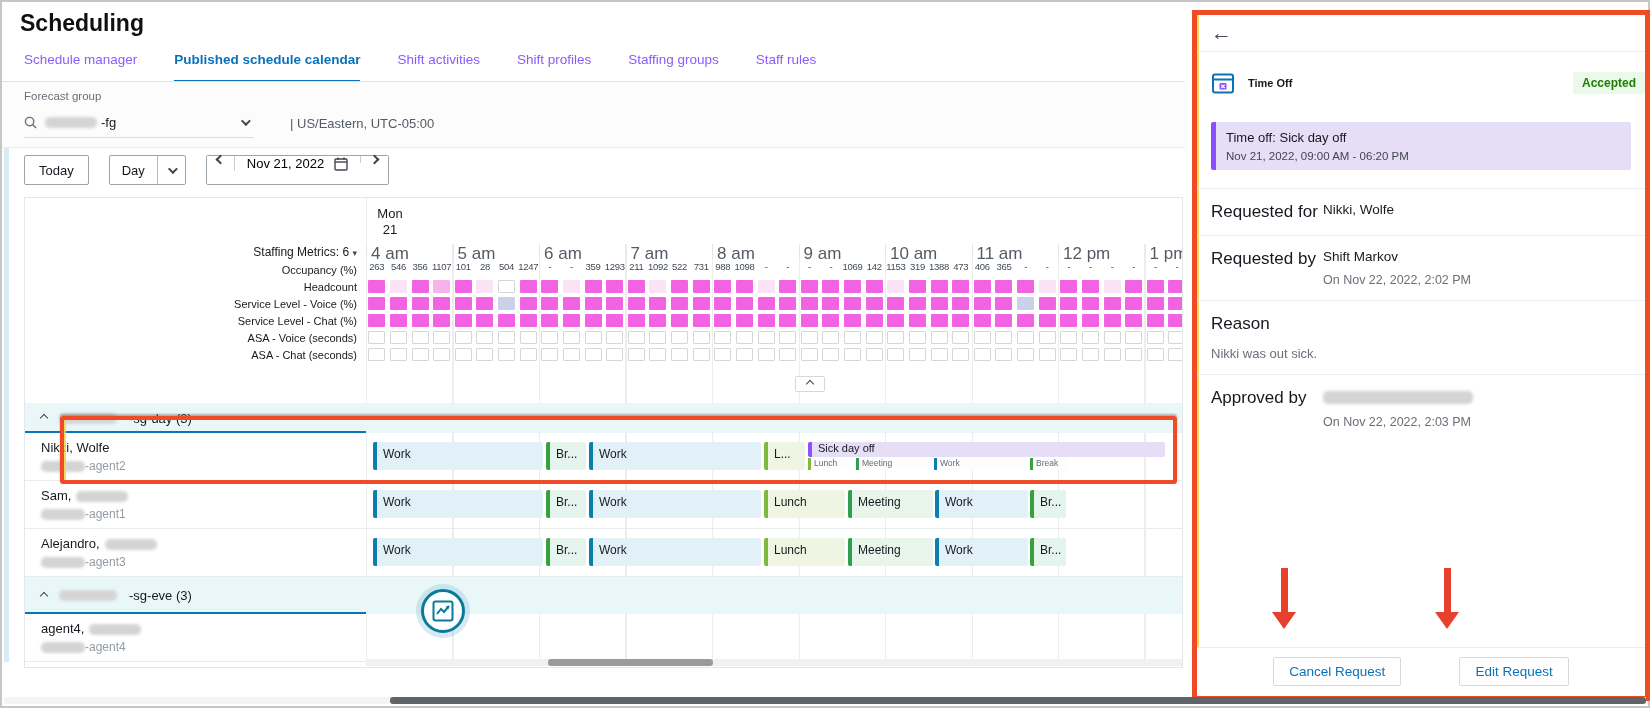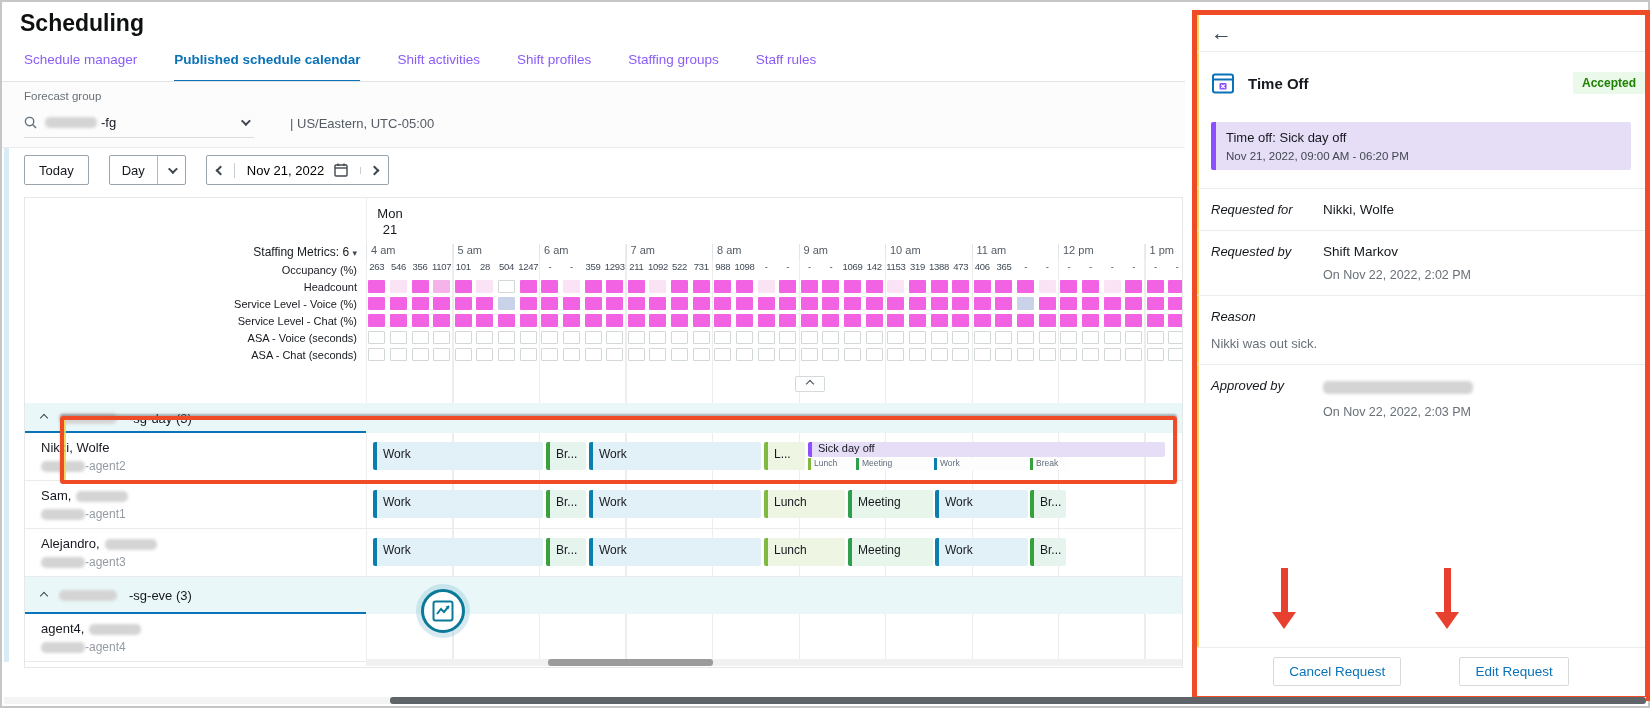--- a/index.html
+++ b/index.html
@@ -20,21 +20,21 @@
   .forecast-label { position:absolute; left:22px; top:8px; font-size:11.5px; color:#687078; }
   .forecast-input { position:absolute; left:22px; top:26px; width:230px; height:30px; border-bottom:1px solid #d8dde1; display:flex; align-items:center; gap:8px; }
   .forecast-input .chev { margin-left:auto; margin-right:6px; }
   .forecast-tz { position:absolute; left:288px; top:34px; font-size:13px; color:#545b64; }
 
   .toolbar { position:absolute; left:22px; top:153px; display:flex; align-items:center; gap:20px; }
   .btn { height:30px; background:#fff; border:1px solid #99a4ad; border-radius:2px; font-size:13px; color:#16191f; display:flex; align-items:center; justify-content:center; padding:0 14px; cursor:pointer; }
   .split { display:flex; align-items:stretch; padding:0; }
   .split .seg { display:flex; align-items:center; padding:0 12px; }
   .split .seg + .seg { border-left:1px solid #aeb8c0; padding:0 10px; }
-  .navgroup { display:flex; align-items:center; border:1px solid #99a4ad; border-radius:2px; height:30px; }
+  .navgroup { display:flex; align-items:flex-start; border:1px solid #99a4ad; border-radius:2px; height:30px; }
   .navgroup > div { display:flex; align-items:center; padding:0 10px; cursor:pointer; background:#fff; }
   .navgroup > div + div { border-left:1px solid #c6ced4; }
   .navgroup .date { font-size:13px; gap:10px; padding:0 12px; }
 
   .chev { display:inline-block; width:7px; height:7px; border-right:2px solid #414750; border-bottom:2px solid #414750; }
   .chev.down { transform:rotate(45deg) translateY(-2px); }
   .chev.left { transform:rotate(135deg); }
   .chev.right { transform:rotate(-45deg); }
   .chev.up { transform:rotate(-135deg); width:6px; height:6px; border-width:1.5px; }
 
@@ -44,21 +44,21 @@
              background:repeating-linear-gradient(90deg,#ededed 0 1px,transparent 1px 86.5px); }
   .vline { position:absolute; left:341px; top:0; bottom:8px; border-left:1px solid #eceff0; }
   .day-head { position:absolute; left:330px; top:8px; width:70px; text-align:center; font-size:13px; color:#16191f; line-height:16px; z-index:1; }
 
   .mlabels { position:absolute; left:0; top:46px; width:332px; text-align:right; z-index:1; }
   .sm-label { height:18px; line-height:16px; font-size:12px; color:#16191f; }
   .sm-label .caret { font-size:9px; color:#414750; }
   .mlabel { height:17px; line-height:17px; font-size:11px; color:#16191f; }
 
   .hours-row { position:absolute; left:341px; top:46px; display:flex; z-index:1; }
-  .hour { width:86.5px; font-size:11px; color:#545b64; padding-left:4px; border-left:1px solid #e3e6e6; height:15px; }
+  .hour { width:86.5px; font-size:17px; color:#545b64; padding-left:4px; border-left:1px solid #e3e6e6; height:15px; }
   .nums-row { position:absolute; left:341px; top:63px; display:flex; z-index:1; }
   .slot { width:21.625px; display:flex; justify-content:center; align-items:center; }
   .num { font-size:9.5px; color:#414b57; letter-spacing:-0.3px; }
   .heat { position:absolute; left:341px; top:80px; z-index:1; }
   .heat-row { display:flex; height:17px; align-items:center; }
   .cell { width:17px; height:13px; border-radius:1px; }
 
   .collapse-btn { position:absolute; left:770px; top:178px; width:30px; height:16px; border:1px solid #d4d9d9; border-radius:2px; background:#fff; display:flex; align-items:center; justify-content:center; z-index:2; cursor:pointer; }
 
   .rows { position:absolute; left:0; top:205px; right:0; z-index:1; }
@@ -84,27 +84,27 @@
 
   .annot-row { position:absolute; left:35px; top:218px; width:1117px; height:68px; border:4px solid #ee4b26; border-radius:3px; box-shadow:inset 2px 0 0 rgba(245,213,71,.85), 0 -2px 2px rgba(90,90,90,.45); z-index:5; pointer-events:none; }
 
   
   .panel { position:absolute; left:1190px; top:8px; width:458px; height:691px; background:#fff; border:5px solid #ee4b26; box-shadow:inset 2px 0 0 rgba(245,213,71,.85); }
   .panel-inner { position:relative; width:100%; height:100%; padding:0 14px; }
   .back-row { height:36px; display:flex; align-items:center; }
   .back-arrow { font-size:21px; color:#414b57; cursor:pointer; }
   .p-divider { border-top:1px solid #eaeded; margin:0 -14px; }
   .title-row { display:flex; align-items:center; gap:13px; height:62px; }
-  .p-title { font-size:15px; font-weight:700; color:#16191f; }
+  .p-title { font-size:11px; font-weight:700; color:#16191f; }
   .badge { margin-left:auto; margin-right:-14px; background:#ebf9eb; color:#1d8102; font-size:12px; font-weight:700; padding:4px 9px; border-radius:2px; }
   .summary-box { margin:8px 0 18px 0; background:#e6ddf6; border-left:5px solid #8c4fff; border-radius:2px; padding:8px 10px; }
   .summary-title { font-size:13px; color:#16191f; }
   .summary-time { font-size:11.5px; color:#414750; margin-top:5px; }
   .field { display:flex; padding:13px 0; }
-  .field .lbl { width:112px; font-size:13px; color:#16191f; flex:none;font-style:italic; }
+  .field .lbl { width:112px; font-size:17px; color:#16191f; flex:none; }
   .field .val { font-size:13.5px; color:#16191f; }
   .field .sub { font-size:12.5px; color:#687078; margin-top:9px; }
   .field.stack { display:block; }
   .field.stack .reason-text { font-size:13px; color:#687078; margin-top:12px; }
   .red-arrow { position:absolute; top:553px; width:24px; display:flex; flex-direction:column; align-items:center; z-index:2; }
   .red-arrow .shaft { width:7px; height:44px; background:#e8402e; }
   .red-arrow .head { width:0; height:0; border-left:12px solid transparent; border-right:12px solid transparent; border-top:17px solid #e8402e; }
   .panel-footer { position:absolute; left:0; right:0; bottom:0; border-top:1px solid #eaeded; padding:9px 0 10px 0; display:flex; justify-content:center; gap:58px; background:#fff; }
   .link-btn { background:#fff; border:1px solid #d5dbdb; border-radius:2px; color:#0972b8; font-size:13.5px; padding:6px 15px; cursor:pointer; font-family:inherit; }
 

